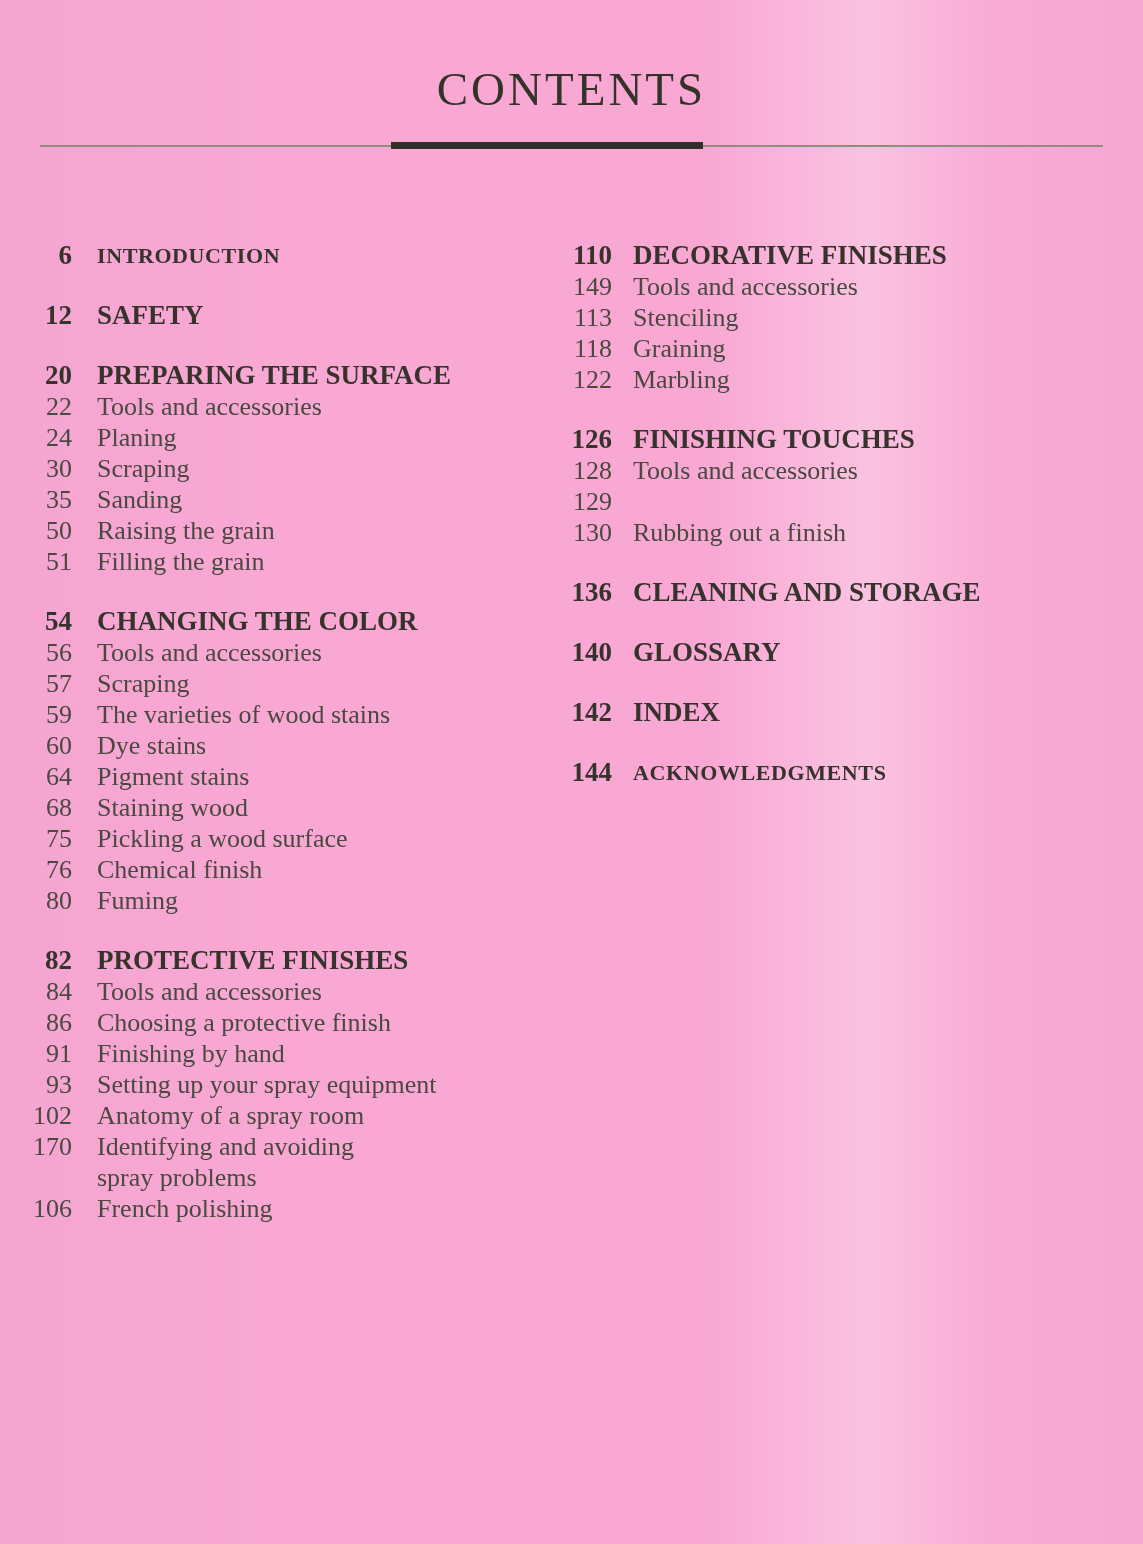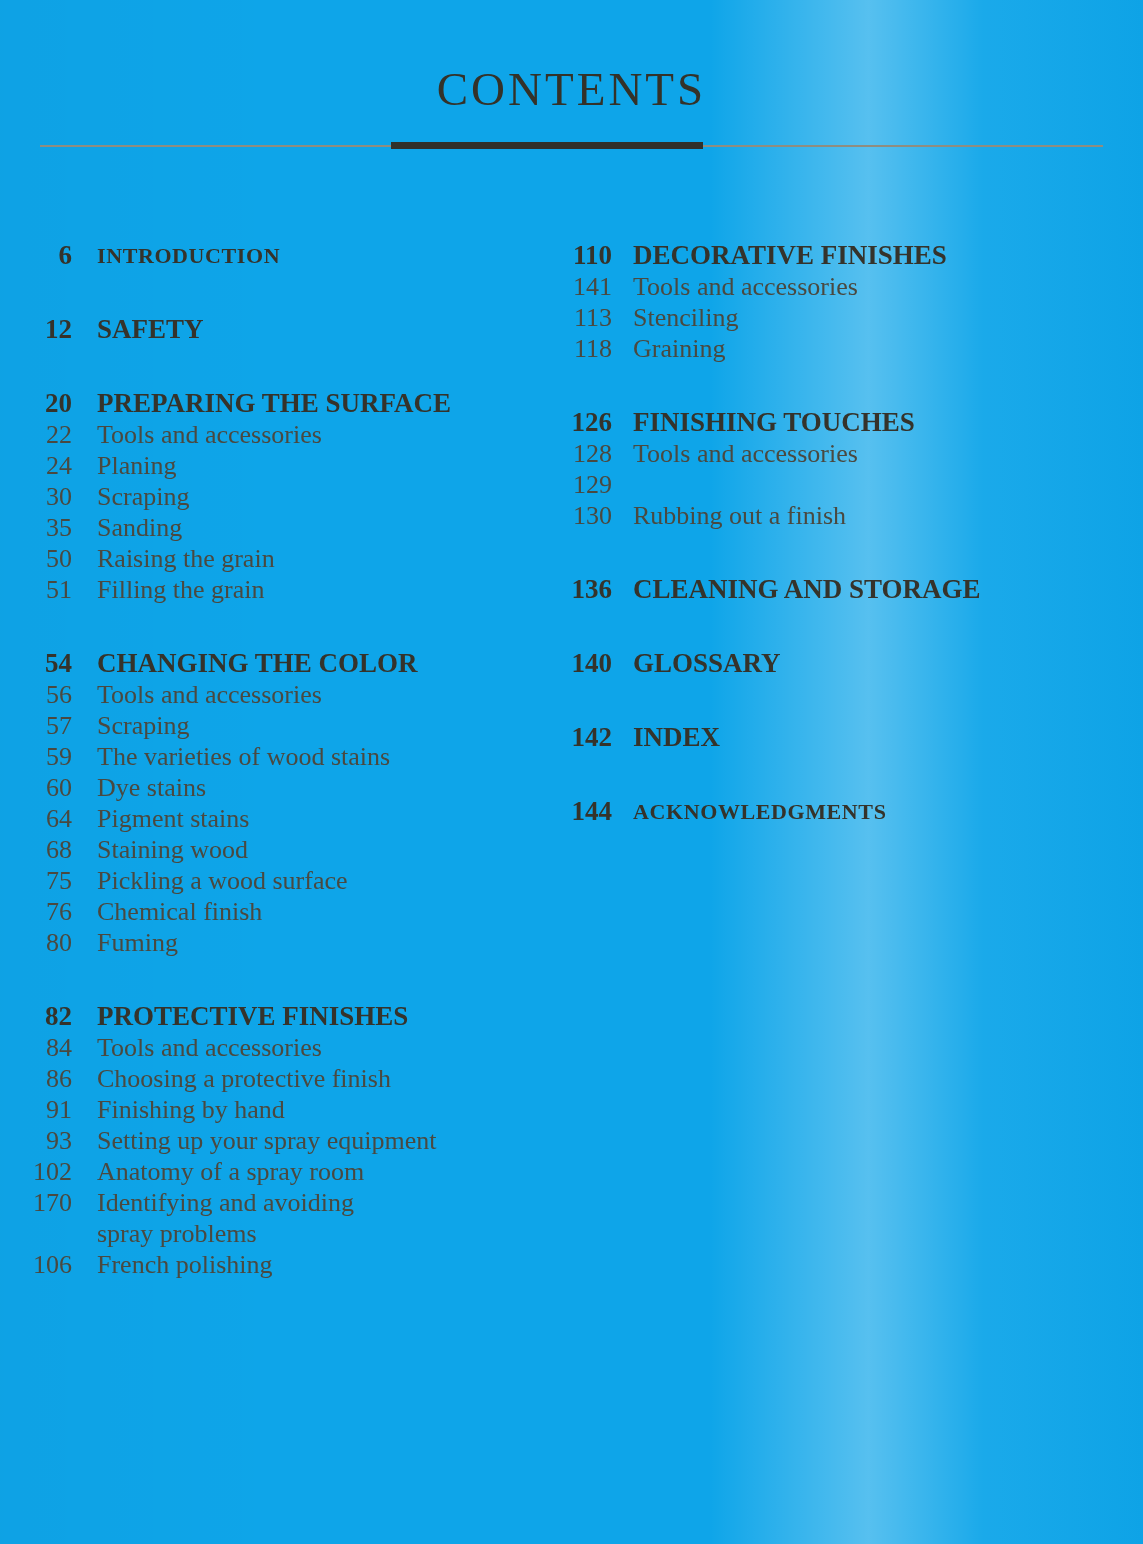--- a/index.html
+++ b/index.html
@@ -1,20 +1,20 @@
 <!DOCTYPE html>
 <html><head>
 <meta charset="utf-8">
 <style>
   html, body { margin: 0; padding: 0; }
   .page {
     position: relative;
     width: 1143px;
     height: 1544px;
-    background: #0ea5e9;
+    background: #f9a8d4;
     font-family: "Liberation Serif", serif;
     color: #4a4940;
     overflow: hidden;
   }
   
   .page::before {
     content: "";
     position: absolute;
     inset: 0;
     background: linear-gradient(90deg,
@@ -50,21 +50,21 @@
     position: absolute;
     left: 351px;
     top: -3px;
     width: 312px;
     height: 7px;
     background: #31302a;
   }
   .col { position: absolute; top: 240px; }
   .col-left  { left: 26px;  width: 525px; }
   .col-right { left: 556px; width: 566px; }
-  .section + .section { margin-top: 43px; }
+  .section + .section { margin-top: 29px; }
   .row { display: flex; font-size: 26px; line-height: 31px; }
   .num {
     flex: none;
     width: 46px;
     text-align: right;
     margin-right: 25px;
   }
   .col-right .num { width: 56px; margin-right: 21px; }
   .row.header .num, .row.header .label {
     font-weight: bold;
@@ -209,30 +209,34 @@
         </div>
       </div>
     </div>
   <div class="col col-right" id="col-right">
       <div class="section">
         <div class="row header major">
           <span class="num">110</span>
           <span class="label">DECORATIVE FINISHES</span>
         </div>
         <div class="row item">
-          <span class="num">141</span>
+          <span class="num">149</span>
           <span class="label">Tools and accessories</span>
         </div>
         <div class="row item">
           <span class="num">113</span>
           <span class="label">Stenciling</span>
         </div>
         <div class="row item">
           <span class="num">118</span>
           <span class="label">Graining</span>
+        </div>
+        <div class="row item">
+          <span class="num">122</span>
+          <span class="label">Marbling</span>
         </div>
       </div>
       <div class="section">
         <div class="row header major">
           <span class="num">126</span>
           <span class="label">FINISHING TOUCHES</span>
         </div>
         <div class="row item">
           <span class="num">128</span>
           <span class="label">Tools and accessories</span>

